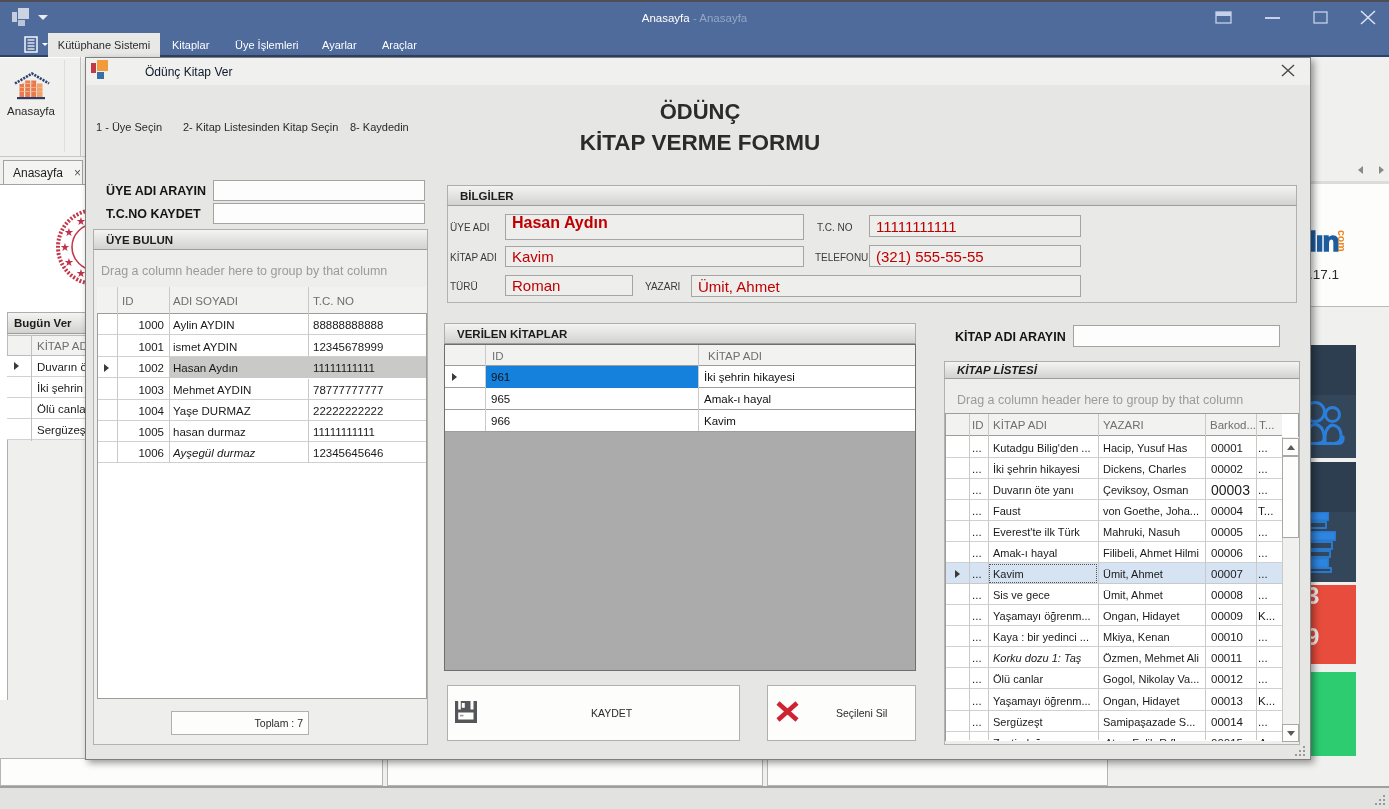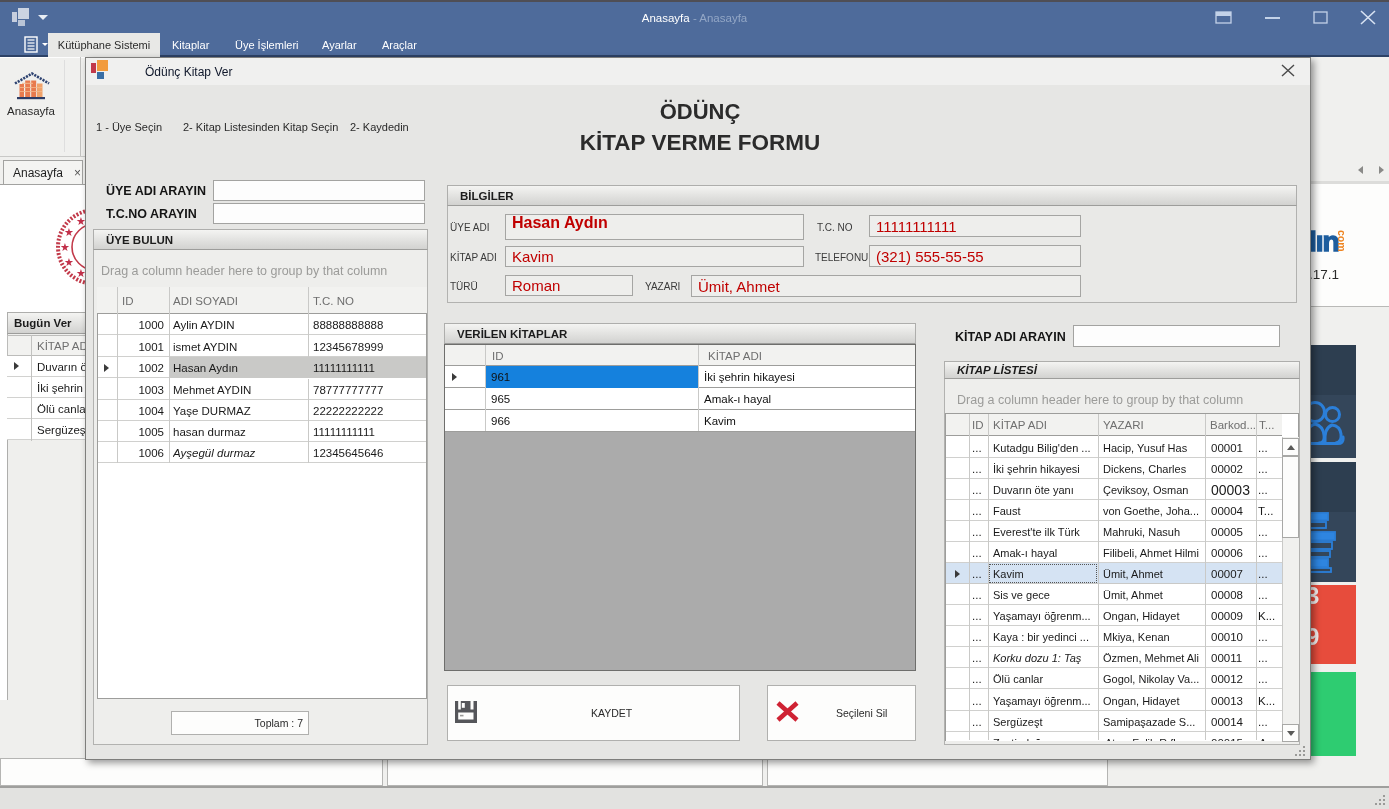--- a/index.html
+++ b/index.html
@@ -177,28 +177,28 @@
 <div class="abs" style="left:91px;top:63px;width:5px;height:10px;background:#c23a4a;"></div>
 <div class="abs" style="left:97px;top:60px;width:11px;height:11px;background:#f29b3d;"></div>
 <div class="abs" style="left:97px;top:72px;width:7px;height:7px;background:#3a6ea5;"></div>
 <div class="abs" style="left:113px;top:58px;height:27px;display:flex;align-items:center;font-size:12px;color:#0f172a;margin-left:32px;">Ödünç Kitap Ver</div>
 <svg class="abs" style="left:1281px;top:64px;" width="14" height="13">
     <path d="M1 1 L13 12 M13 1 L1 12" stroke="#4a4a4a" stroke-width="1.4"></path>
   </svg>
 
 <div class="abs" style="left:96px;top:121px;font-size:11px;color:#2a2a2a;">1 - Üye Seçin</div>
 <div class="abs" style="left:183px;top:121px;font-size:11px;color:#2a2a2a;">2- Kitap Listesinden Kitap Seçin</div>
-<div class="abs" style="left:350px;top:121px;font-size:11px;color:#2a2a2a;">2- Kaydedin</div>
+<div class="abs" style="left:350px;top:121px;font-size:11px;color:#2a2a2a;">8- Kaydedin</div>
 
 <div class="abs bold" style="left:400px;top:99px;width:600px;text-align:center;font-size:22px;color:#2b2b2b;">ÖDÜNÇ</div>
 <div class="abs bold" style="left:400px;top:130px;width:600px;text-align:center;font-size:22.5px;color:#2b2b2b;">KİTAP VERME FORMU</div>
 
 <div class="abs bold" style="left:106px;top:184px;font-size:12.5px;color:#141414;">ÜYE ADI ARAYIN</div>
 <div class="abs tbox" style="left:213px;top:180px;width:212px;height:21px;"></div>
-<div class="abs bold" style="left:106px;top:207px;font-size:12.5px;color:#141414;">T.C.NO ARAYIN</div>
+<div class="abs bold" style="left:106px;top:207px;font-size:12.5px;color:#141414;">T.C.NO KAYDET</div>
 <div class="abs tbox" style="left:213px;top:203px;width:212px;height:21px;"></div>
 
 <div class="abs ghead" style="left:93px;top:229px;width:335px;height:21px;">ÜYE BULUN</div>
 <div class="abs" style="left:93px;top:250px;width:335px;height:495px;background:#eeeeec;border:1px solid #b2b2b0;border-top:none;"></div>
 <div class="abs drag" style="left:101px;top:264px;">Drag a column header here to group by that column</div>
 <div class="abs" style="left:97px;top:287px;width:330px;height:412px;background:#fff;border:1px solid #9d9d9b;"></div>
 
 <div class="abs" style="left:97px;top:287px;width:330px;height:27px;background:#f2f2f0;border-bottom:1px solid #9d9d9b;"></div>
 <div class="abs" style="left:117px;top:287px;width:1px;height:27px;background:#c0c0be;"></div>
 

